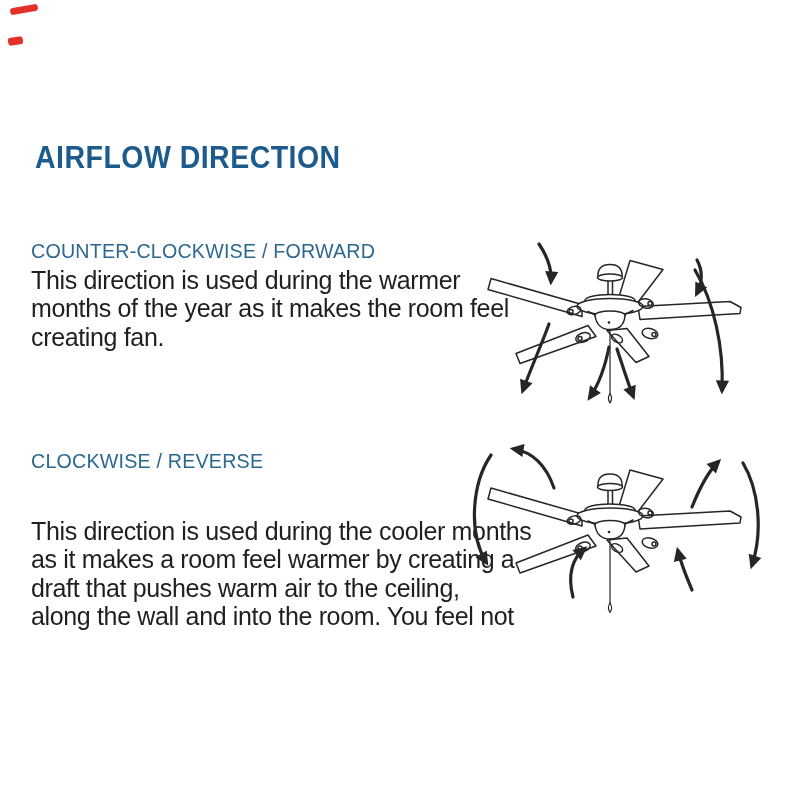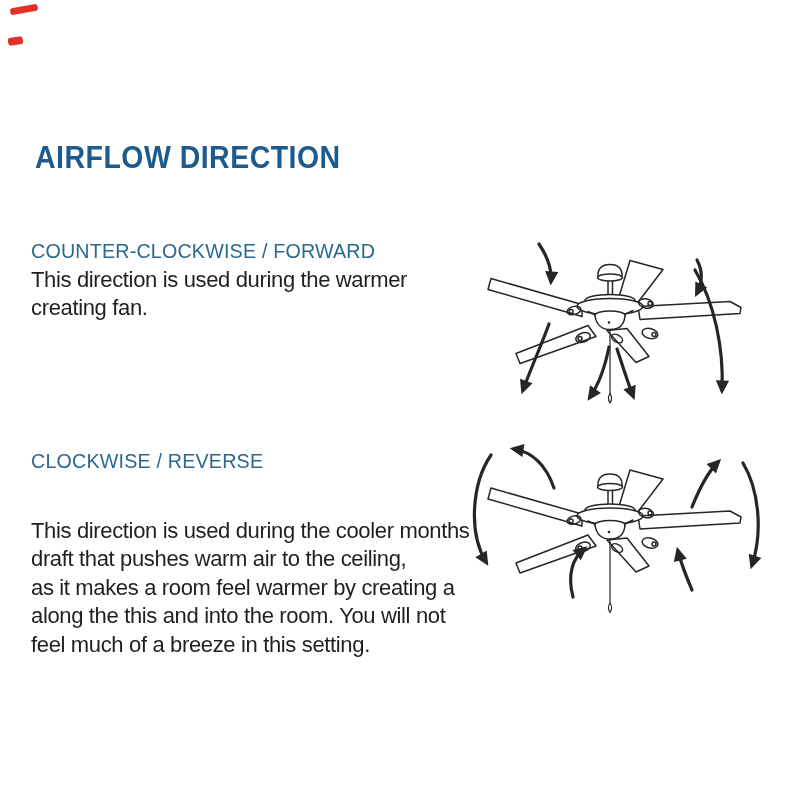--- a/index.html
+++ b/index.html
@@ -28,21 +28,21 @@
     position: absolute; left: 31px;
     font-size: 20.5px; font-weight: normal; color: #2b688f;
     letter-spacing: 0.2px; white-space: nowrap;
     transform: scaleX(0.96); transform-origin: left top;
   }
   .section-heading.s1 { top: 239px; }
   .section-heading.s2 { top: 449px; }
 
   .section-body {
     position: absolute; left: 31px;
-    font-size: 22px; color: #1f1f1f;
+    font-size: 25px; color: #1f1f1f;
     line-height: 28.4px; letter-spacing: -0.35px;
     white-space: nowrap;
   }
   .section-body.s1 { top: 266px; }
   .section-body.s2 { top: 477px; margin-top: 40px; }
 
   .fan-svg { position: absolute; overflow: visible; }
   .fan-svg.f1 { left: 460px; top: 240px; }
   .fan-svg.f2 { left: 460px; top: 435px; }
 </style>
@@ -52,30 +52,30 @@
 <div class="page">
 
   <div class="pen-mark m1"></div>
   <div class="pen-mark m2"></div>
 
   <div class="main-title">AIRFLOW DIRECTION</div>
 
   <div class="section-heading s1">COUNTER-CLOCKWISE / FORWARD</div>
   <div class="section-body s1">
     <div>This direction is used during the warmer</div>
+    <div>months of the year as it makes the room feel</div>
     <div>creating fan.</div>
   </div>
 
   <div class="section-heading s2">CLOCKWISE / REVERSE</div>
   <div class="section-body s2">
     <div>This direction is used during the cooler months</div>
+    <div>as it makes a room feel warmer by creating a</div>
     <div>draft that pushes warm air to the ceiling,</div>
-    <div>as it makes a room feel warmer by creating a</div>
-    <div>along the this and into the room. You will not</div>
-    <div>feel much of a breeze in this setting.</div>
+    <div>along the wall and into the room. You feel not</div>
   </div>
 
   <svg class="fan-svg f1" width="330" height="185" viewBox="0 0 330 185">
     <defs>
       <marker id="arrowhead" viewBox="0 0 10 10" refX="7" refY="5" markerWidth="4.6" markerHeight="4.6" orient="auto">
         <path d="M0.5,0.5 L10,5 L0.5,9.5 z" fill="#262626"></path>
       </marker>
       <symbol id="fan-sketch" viewBox="0 0 330 170" overflow="visible">
         <g stroke="#262626" stroke-width="1.5" fill="none" stroke-linejoin="round" stroke-linecap="round">
 

